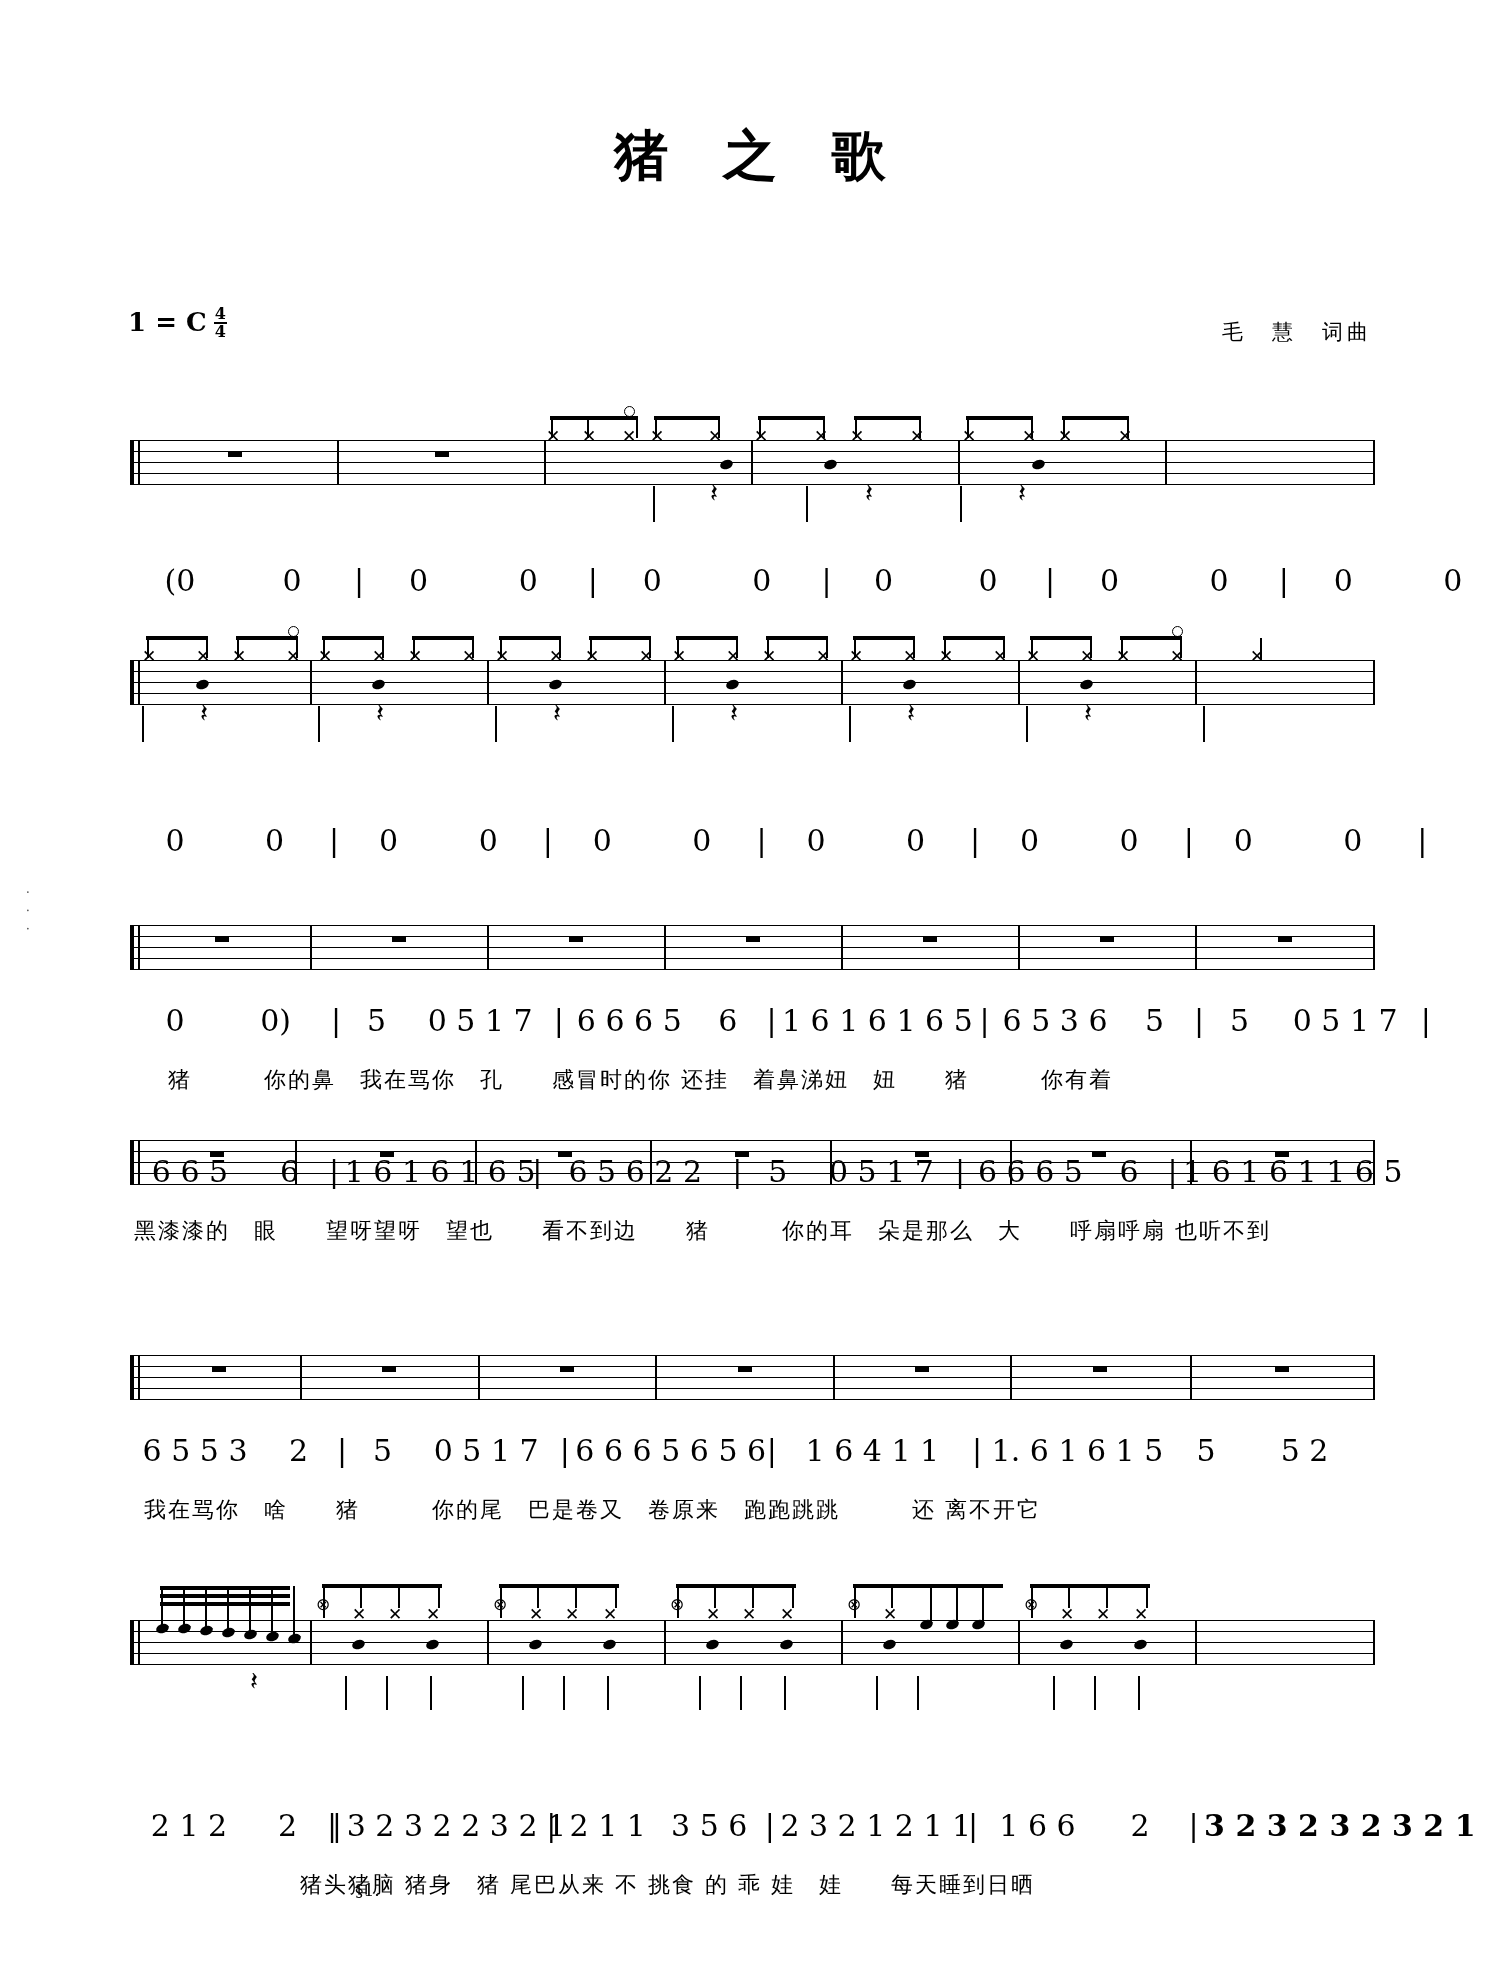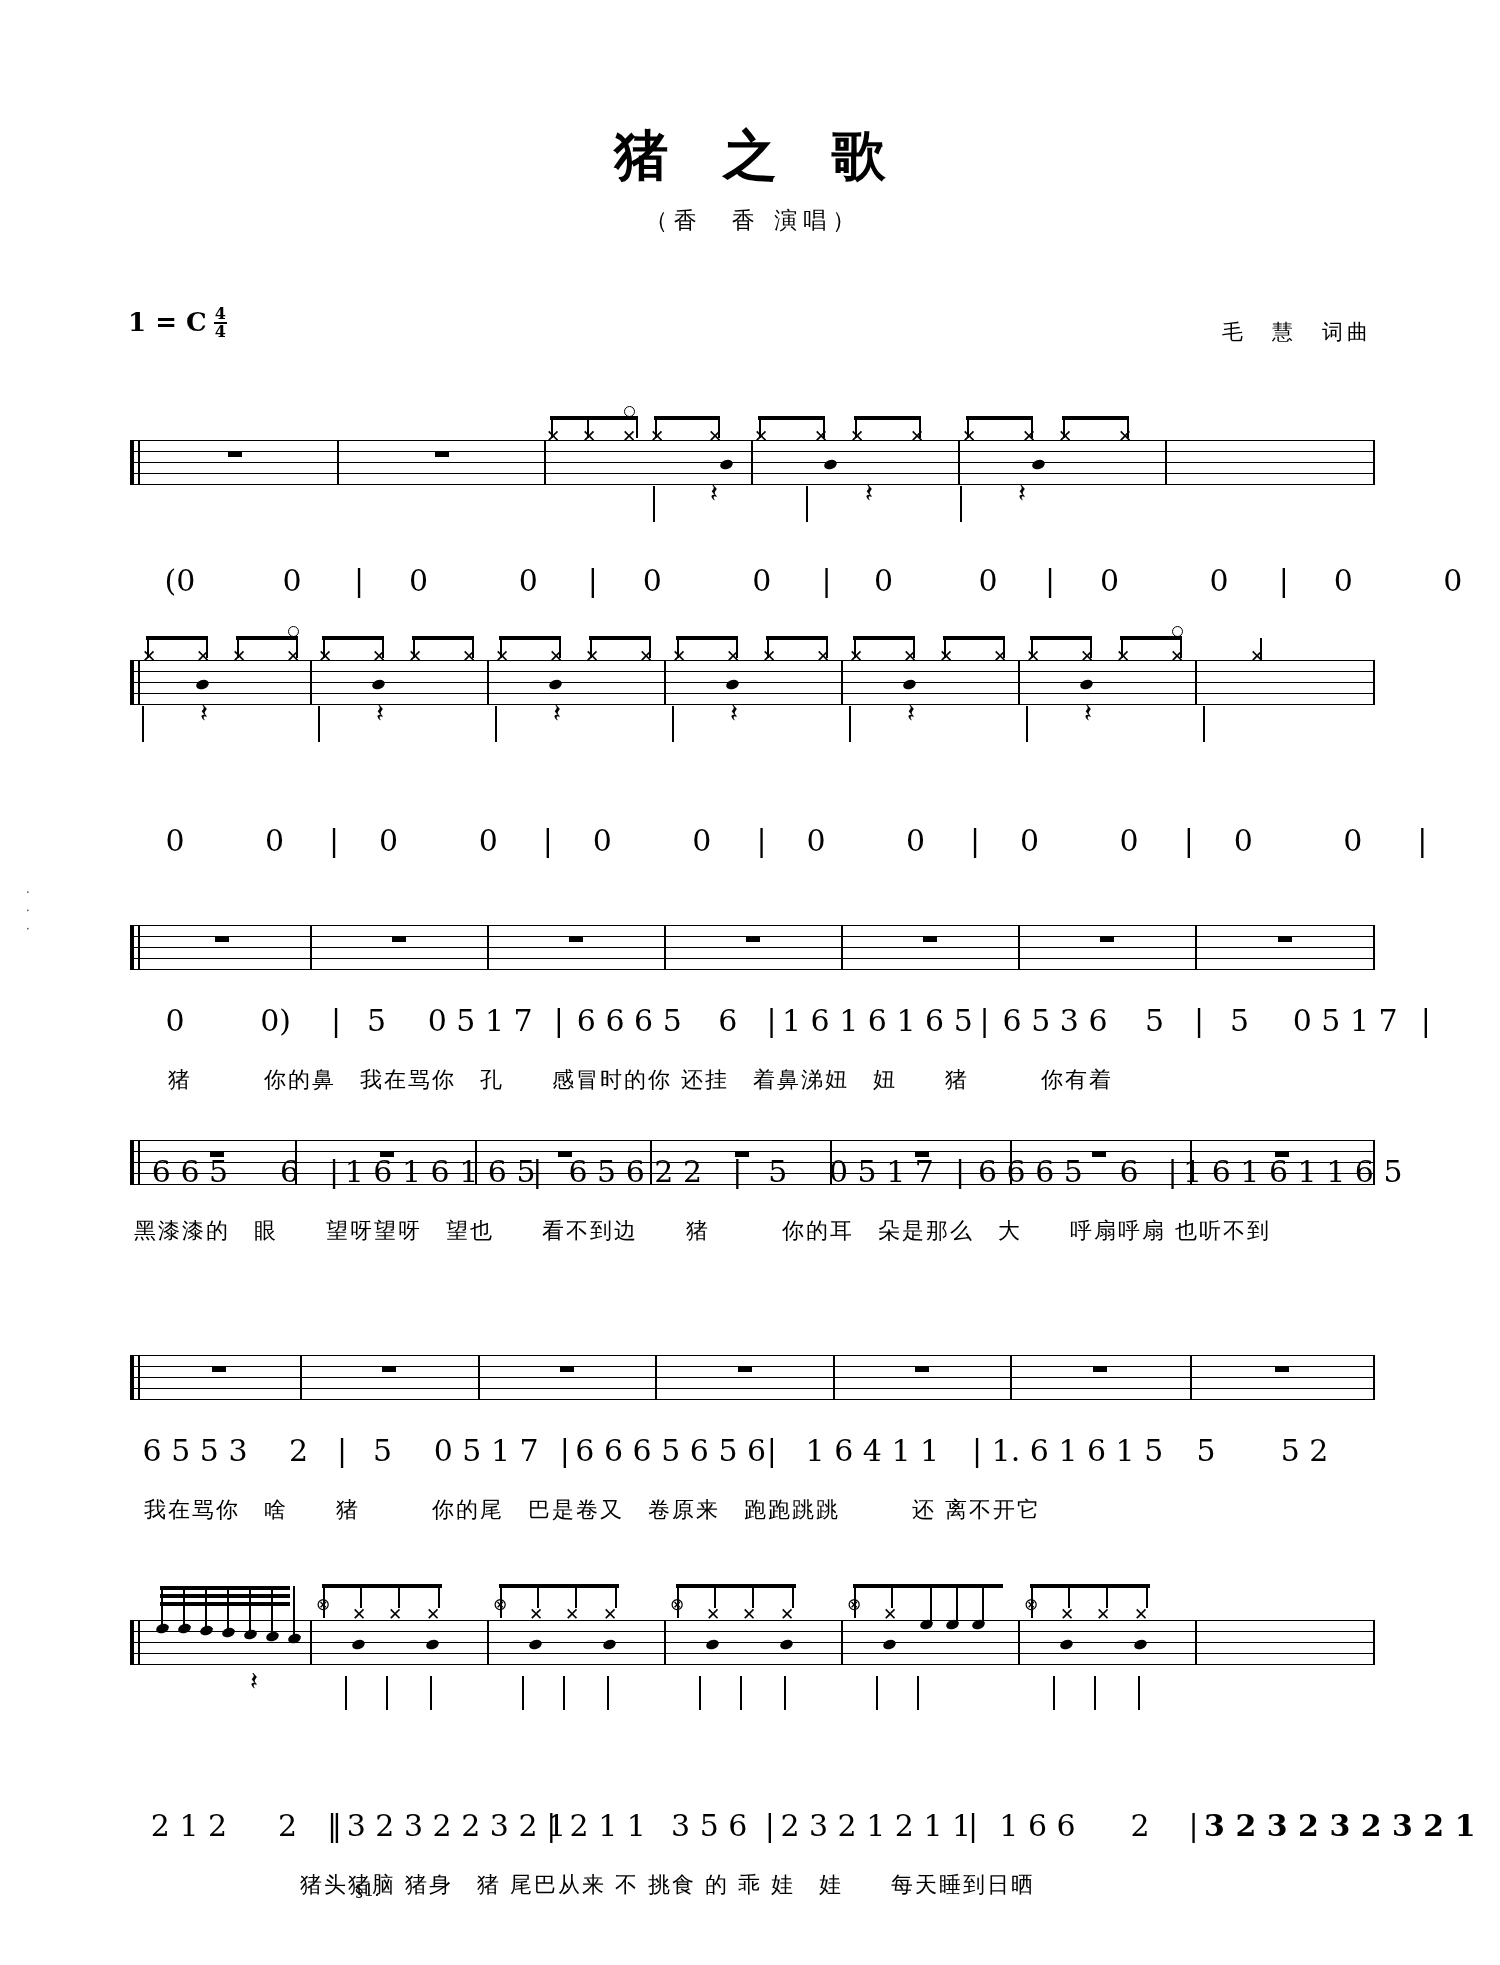--- a/index.html
+++ b/index.html
@@ -196,21 +196,20 @@
     writing-mode: vertical-rl;
     letter-spacing: 5px;
   }
 </style>
 </head>
 <body>
 
 <div class="sheet">
 
   <div class="title">猪 之 歌</div>
-  <div class="subtitle">（香　香 演唱）</div>
 
   <div class="keysig">
     <span>1 = C</span>
     <span class="frac">
       <span class="num">4</span>
       <span class="den">4</span>
     </span>
   </div>
   <div class="composer">毛　慧　词曲</div>
 

